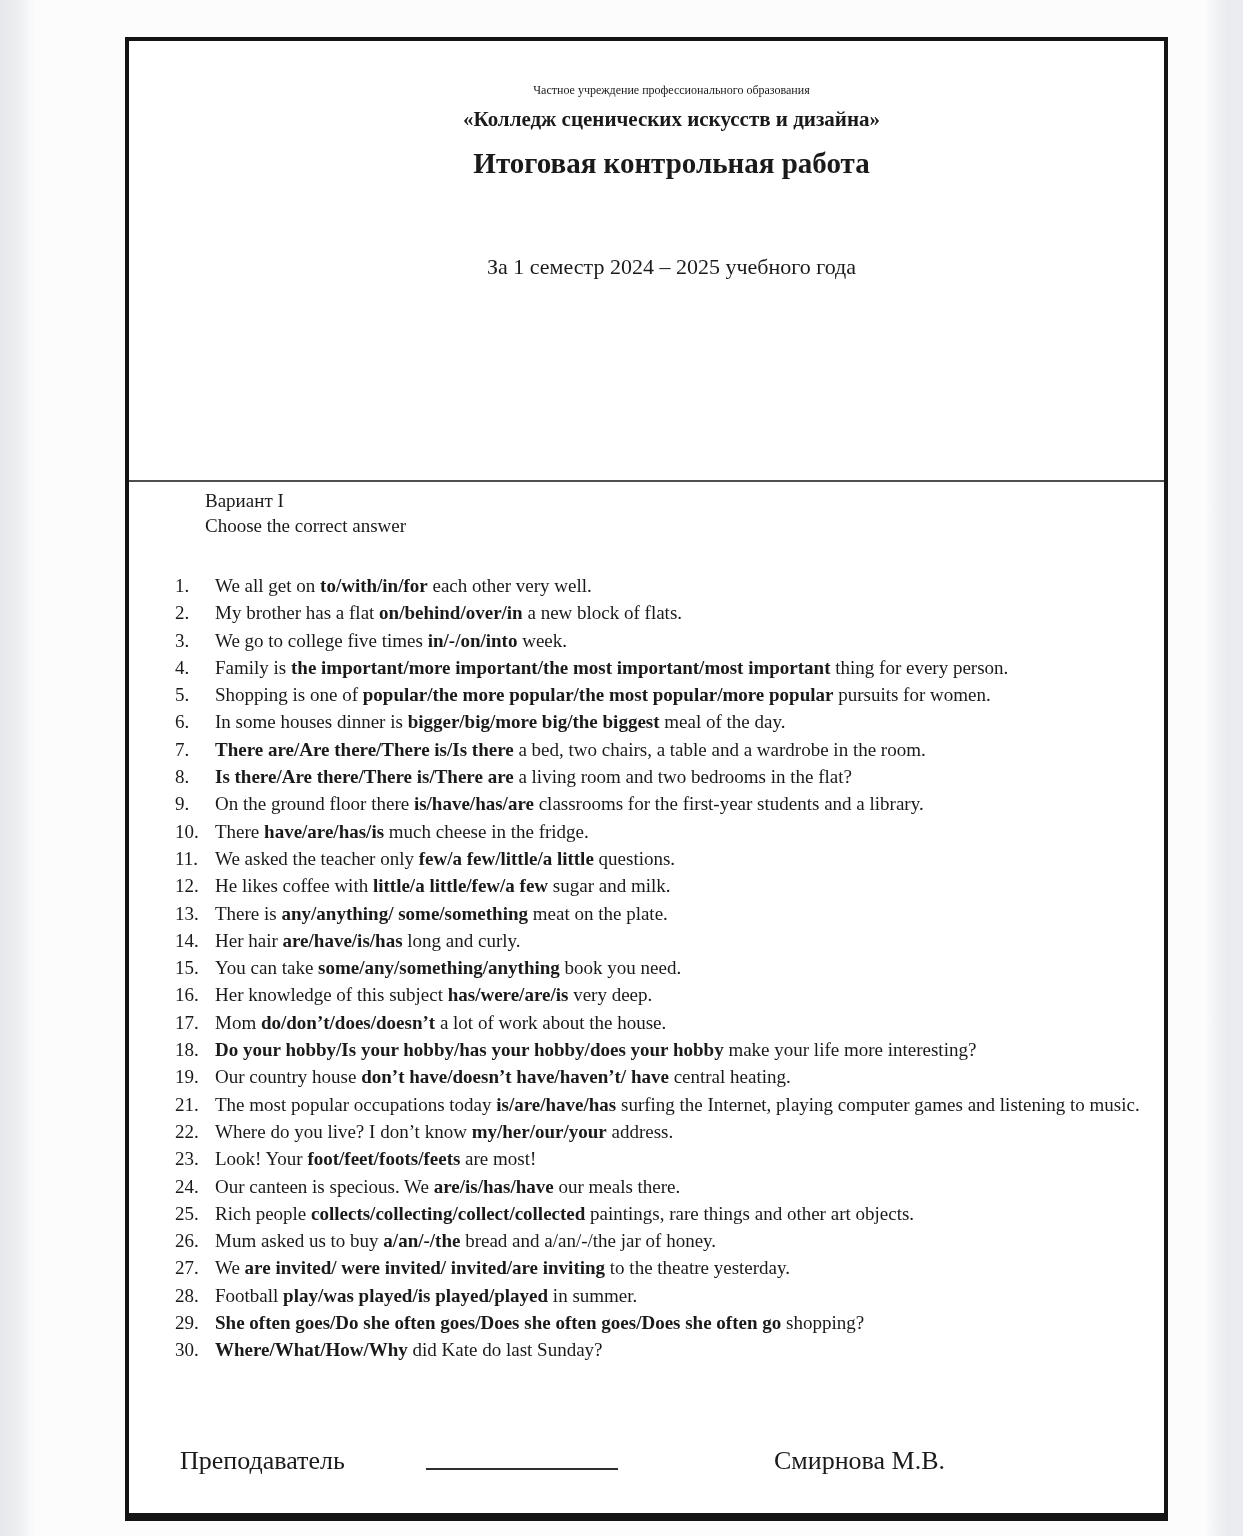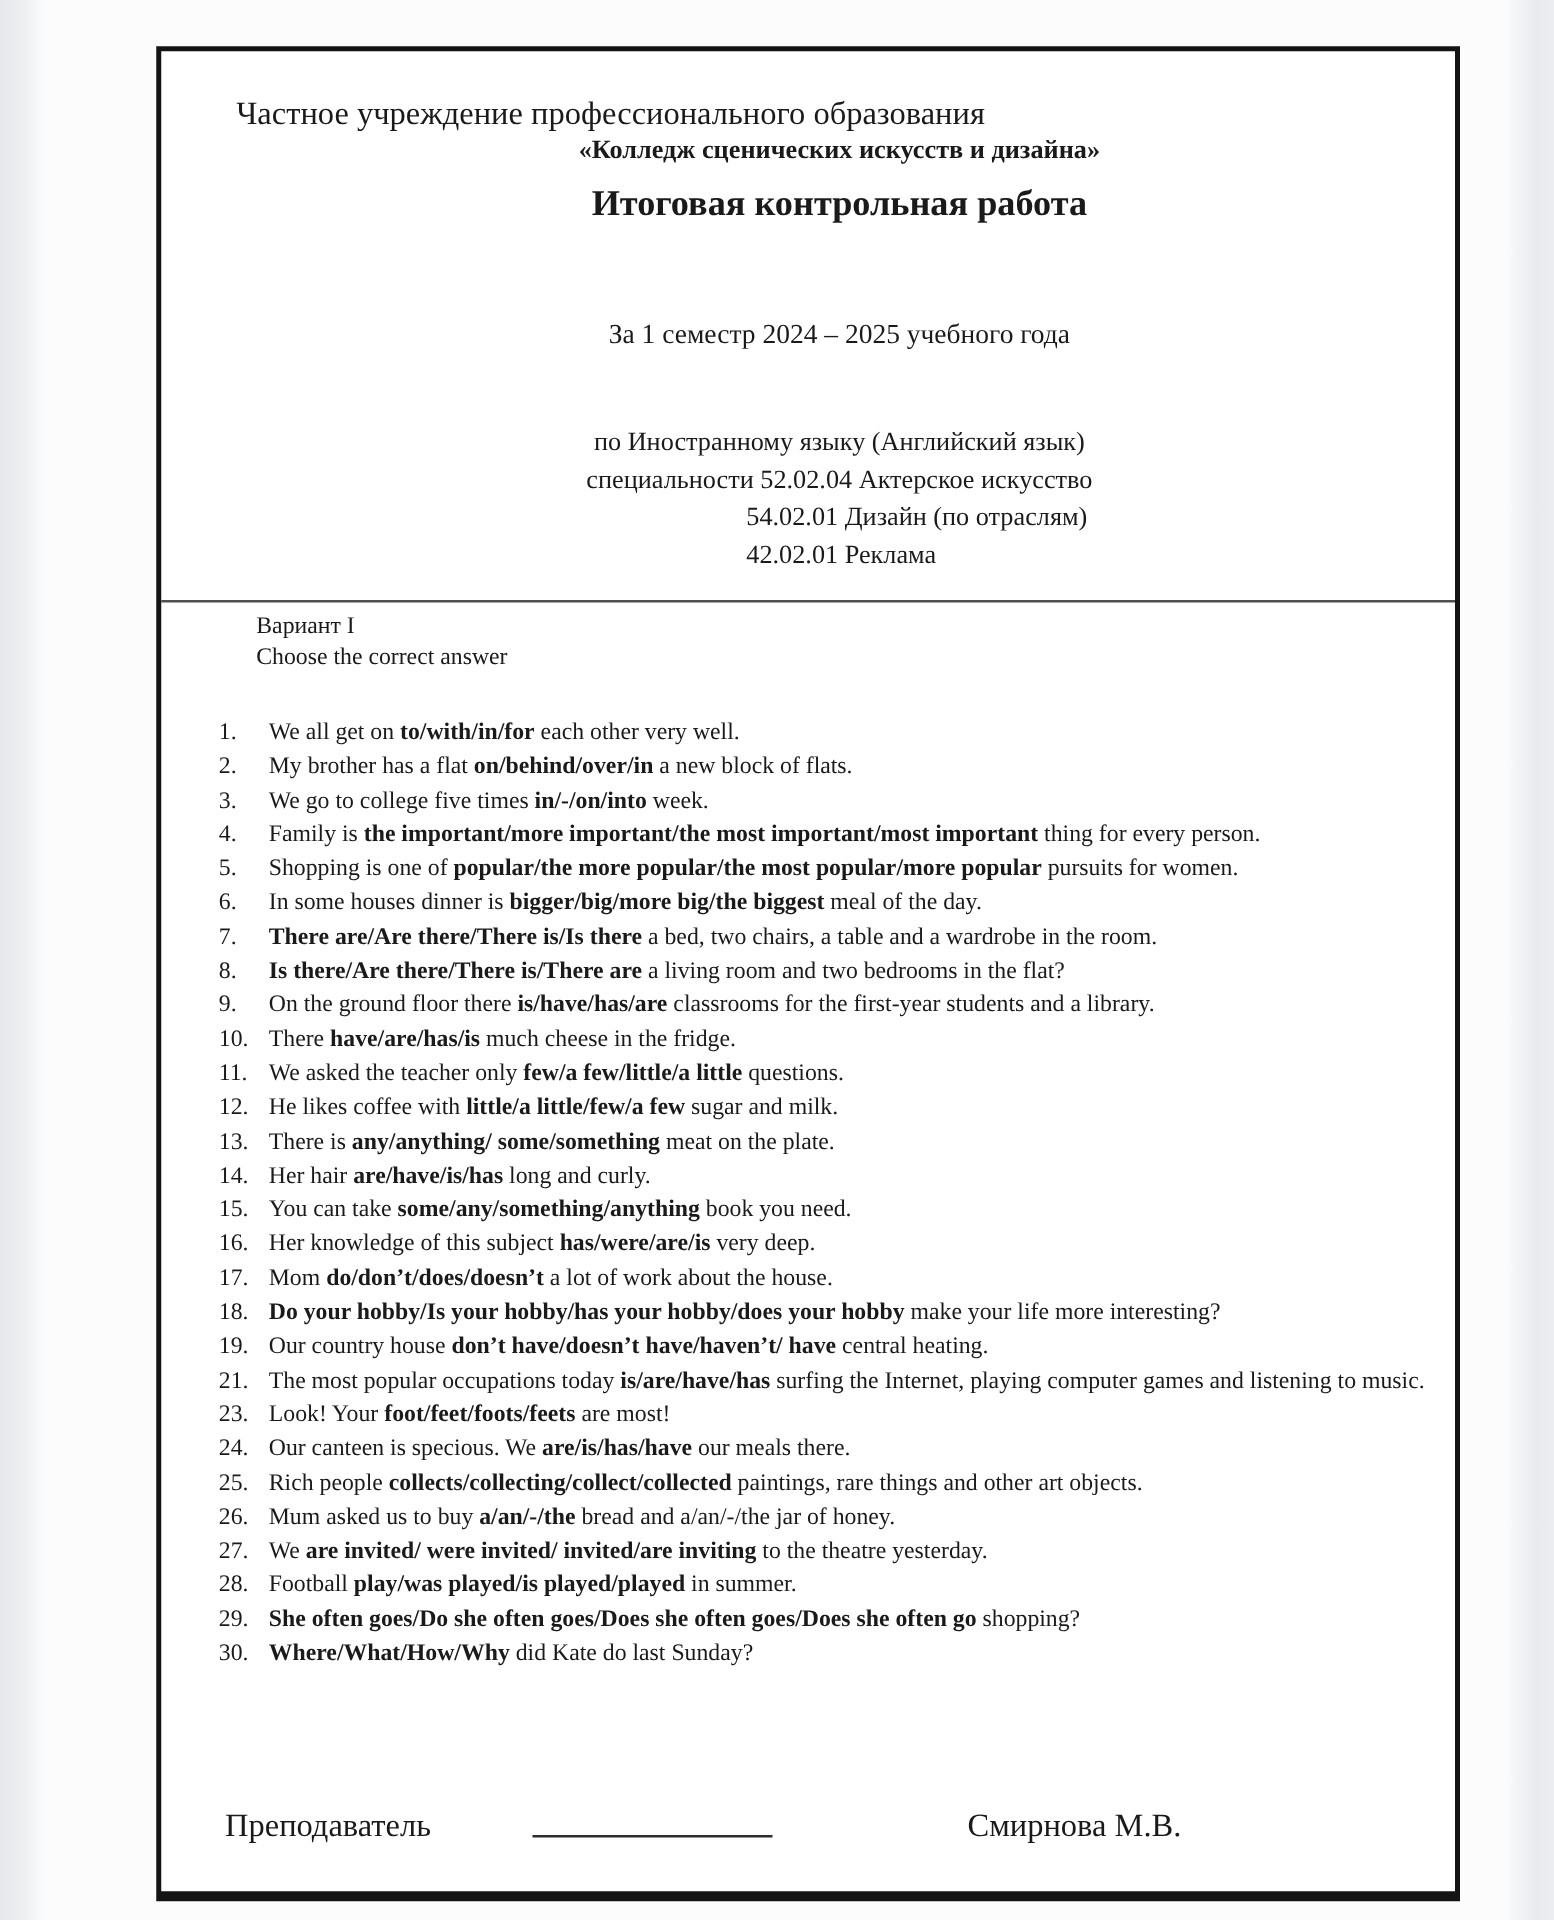--- a/index.html
+++ b/index.html
@@ -21,21 +21,21 @@
     box-sizing:border-box; background:#ffffff;
     border:4px solid #141414; border-bottom-width:8px;
   }
 
   
   .header-cell {
     box-sizing:border-box; height:441px; overflow:hidden;
     border-bottom:2px solid #4f4f4f;
     padding:37px 10px 0 60px;
   }
-  .org1 { font-size:26px; line-height:25px; }
+  .org1 { font-size:12px; line-height:25px; text-align:center; }
   .org2 { font-size:21px; line-height:26px; font-weight:bold; text-align:center; margin-top:3px; }
   .doc-title { font-size:29px; line-height:34px; font-weight:bold; text-align:center; margin-top:14px; }
   .semester { font-size:22px; line-height:27px; text-align:center; margin-top:73px; }
   .subject-block { margin-top:58px; font-size:21px; line-height:30px; }
   .subj-center { text-align:center; }
   .subj-indent { text-align:left; padding-left:408px; }
 
   
   .body-cell { position:relative; box-sizing:border-box; height:1029px; padding:6px 10px 0 46px; }
   .variant, .instruction { font-size:19px; line-height:25px; padding-left:30px; }
@@ -60,26 +60,20 @@
   <div class="edge-strip left"></div>
   <div class="edge-strip right"></div>
 
   <div class="sheet">
 
     <div class="header-cell">
       <div class="org1">Частное учреждение профессионального образования</div>
       <div class="org2">«Колледж сценических искусств и дизайна»</div>
       <div class="doc-title">Итоговая контрольная работа</div>
       <div class="semester">За 1 семестр 2024 – 2025 учебного года</div>
-      <div class="subject-block">
-        <div class="subj-center">по Иностранному языку (Английский язык)</div>
-        <div class="subj-center">специальности 52.02.04 Актерское искусство</div>
-        <div class="subj-indent">54.02.01 Дизайн (по отраслям)</div>
-        <div class="subj-indent">42.02.01 Реклама</div>
-      </div>
     </div>
 
     <div class="body-cell">
       <div class="variant">Вариант I</div>
       <div class="instruction">Choose the correct answer</div>
 
       <div class="q-list">
           <div class="q-row">
             <span class="q-num">1.</span>
             <span class="q-text"><span>We all get on </span><span class="opt">to/with/in/for</span><span> each other very well.</span></span>
@@ -152,20 +146,24 @@
             <span class="q-num">18.</span>
             <span class="q-text"><span class="opt">Do your hobby/Is your hobby/has your hobby/does your hobby</span><span> make your life more interesting?</span></span>
           </div>
           <div class="q-row">
             <span class="q-num">19.</span>
             <span class="q-text"><span>Our country house </span><span class="opt">don’t have/doesn’t have/haven’t/ have</span><span> central heating.</span></span>
           </div>
           <div class="q-row">
             <span class="q-num">21.</span>
             <span class="q-text"><span>The most popular occupations today </span><span class="opt">is/are/have/has</span><span> surfing the Internet, playing computer games and listening to music.</span></span>
+          </div>
+          <div class="q-row">
+            <span class="q-num">22.</span>
+            <span class="q-text"><span>Where do you live? I don’t know </span><span class="opt">my/her/our/your</span><span> address.</span></span>
           </div>
           <div class="q-row">
             <span class="q-num">23.</span>
             <span class="q-text"><span>Look! Your </span><span class="opt">foot/feet/foots/feets</span><span> are most!</span></span>
           </div>
           <div class="q-row">
             <span class="q-num">24.</span>
             <span class="q-text"><span>Our canteen is specious. We </span><span class="opt">are/is/has/have</span><span> our meals there.</span></span>
           </div>
           <div class="q-row">

